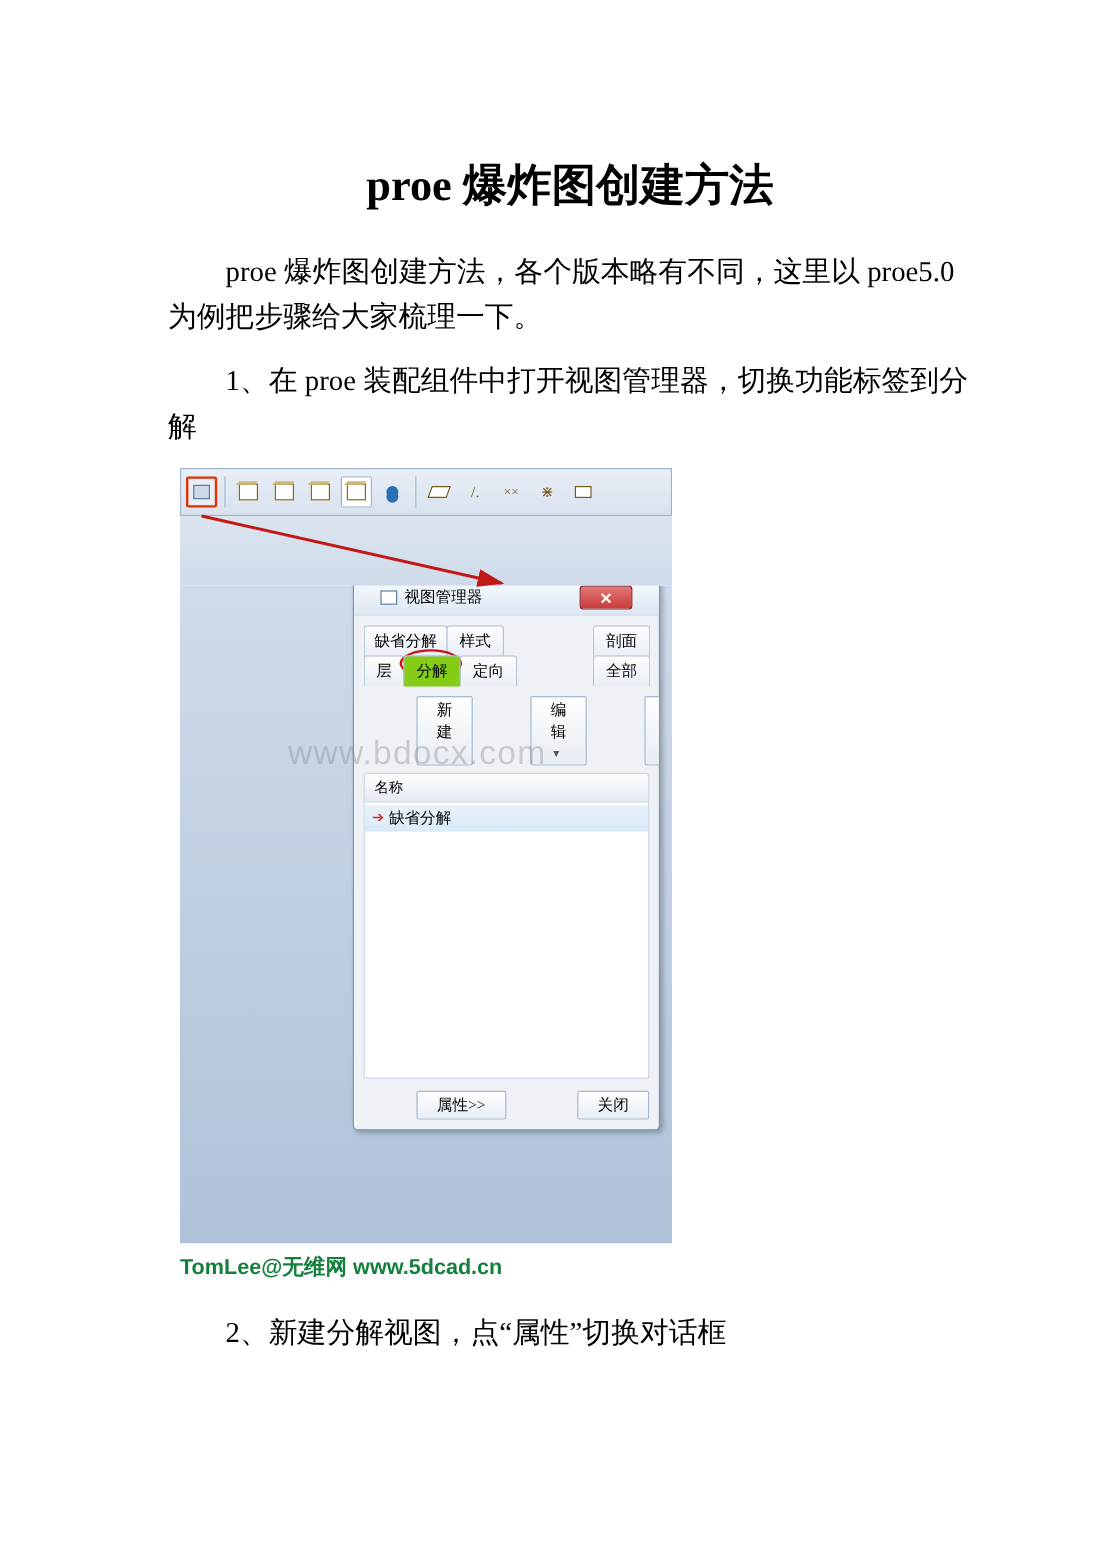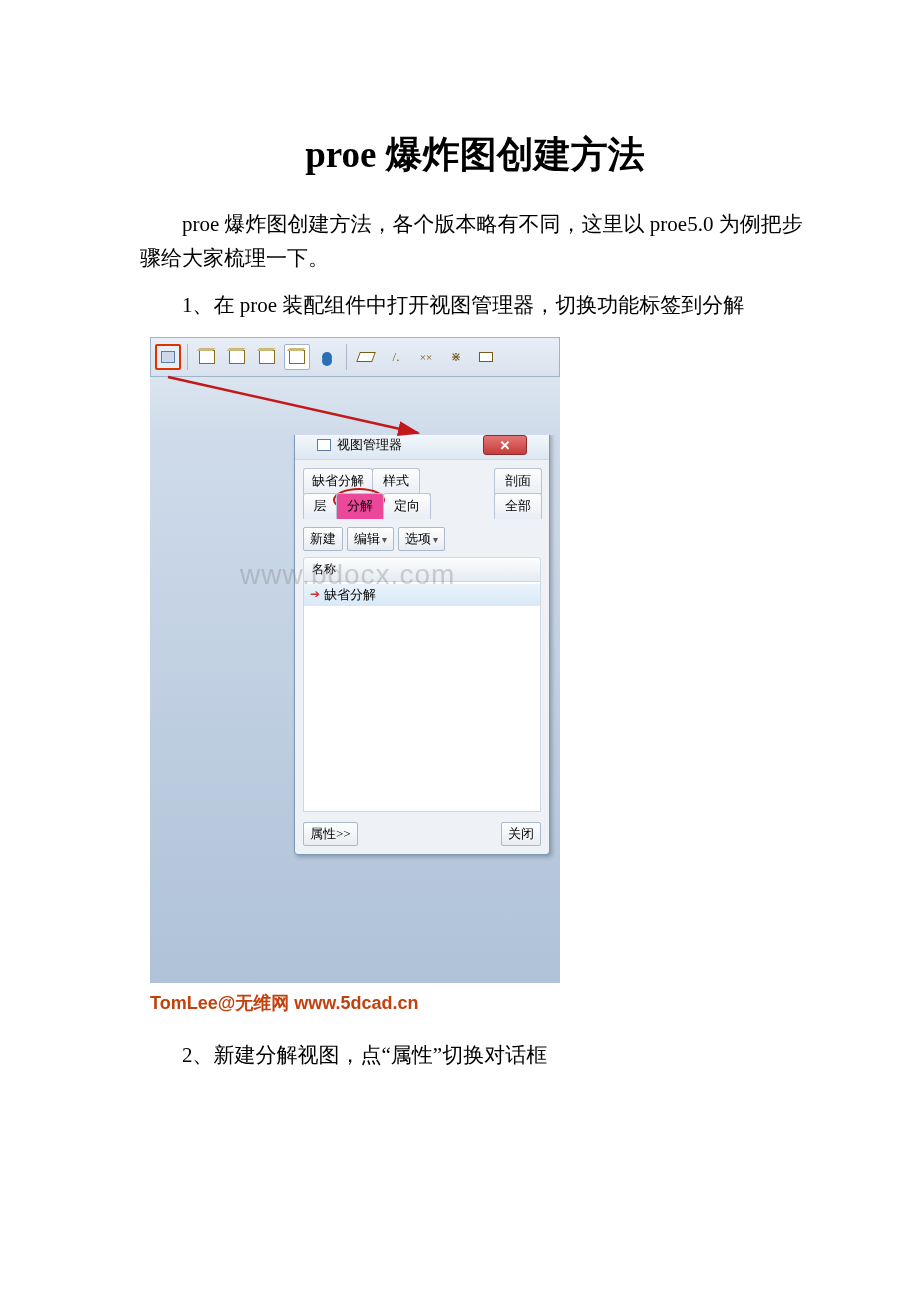--- a/index.html
+++ b/index.html
@@ -10,21 +10,21 @@
     padding: 130px 110px 60px 140px;
     color: #000;
   }
   .title {
     text-align: center;
     font-weight: bold;
     font-size: 37px;
     margin-bottom: 28px;
   }
   .para {
-    font-size: 21px;
+    font-size: 24px;
     line-height: 1.6;
     margin-bottom: 14px;
     text-indent: 2em;
   }
   .para.noindent { text-indent: 2em; }
   .screenshot-wrap {
     margin: 8px 0 8px 10px;
   }
   
   .toolbar {
@@ -110,44 +110,45 @@
     background:linear-gradient(#fdfdfe,#e9eef5);
     border:1px solid #b6c4d5;
     border-bottom:none;
     border-radius:3px 3px 0 0;
     margin-right:-1px;
     min-width:48px;
     text-align:center;
   }
   .tab.wide { min-width:70px; }
   .tab.active {
-    background:#ec4899;
+    background:#84cc16;
     position:relative;
     z-index:2;
   }
   .tabs-row2 { margin-top:-1px; }
   .red-ellipse {
     position:absolute;
     border:2px solid #c31818;
     border-radius:50%;
     width:52px; height:24px;
     pointer-events:none;
   }
   .tabs-wrap { position:relative; }
   .btn-row {
     display:flex; gap:4px; margin:8px 0 6px;
     font-size:13px;
   }
   .btn, .footer-btn {
-    padding:2px 6px;
+    padding:2px 16px;
     background:linear-gradient(#fefefe,#e8edf3);
     border:1px solid #aab9cb;
     border-radius:2px;
     font-size:13px;
     font-family:"SimSun",serif;
+    margin-left:44px;
   }
   .btn .caret::after { content:"▾"; font-size:10px; margin-left:2px; color:#555; }
   .list-head {
     background:linear-gradient(#fdfdfe,#e5ebf2);
     border:1px solid #cfd8e4;
     border-radius:3px 3px 0 0;
     padding:3px 8px;
     font-size:12px;
   }
   .list-box {
@@ -181,21 +182,21 @@
     color:rgba(130,130,130,0.35);
     font-family: Arial, sans-serif;
     white-space:nowrap;
     pointer-events:none;
   }
   .credit {
     margin-top:6px;
     font-family: "Microsoft YaHei", Arial, sans-serif;
     font-weight:bold;
     font-size:18px;
-    color:#c2410c;
+    color:#15803d;
     margin-left:10px;
     margin-bottom:24px;
   }
 </style>
 </head>
 <body>
 
 <h1 class="title">proe 爆炸图创建方法</h1>
 
 <p class="para">proe 爆炸图创建方法，各个版本略有不同，这里以 proe5.0 为例把步骤给大家梳理一下。</p>

